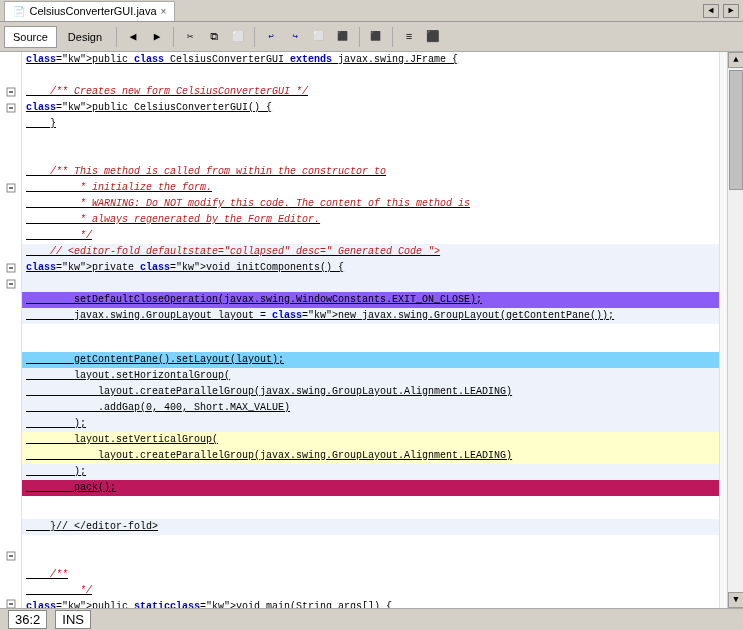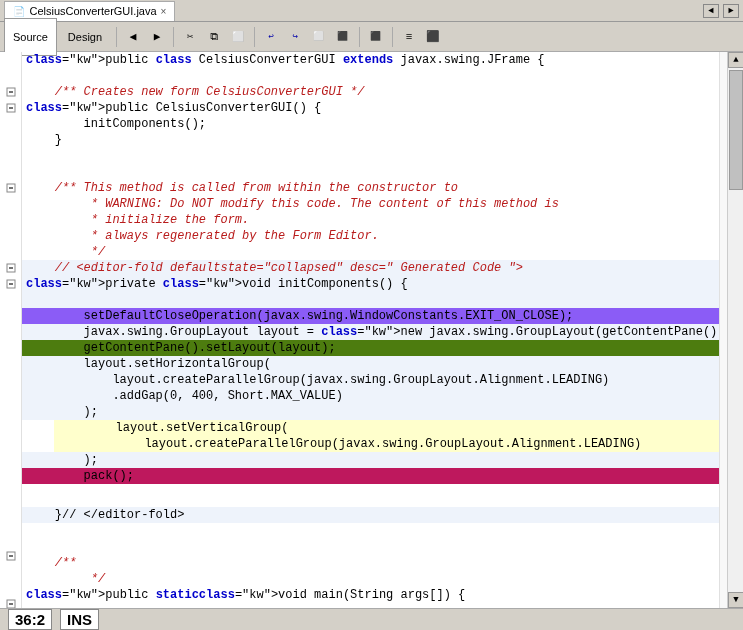--- a/index.html
+++ b/index.html
@@ -59,21 +59,21 @@
     .toolbar {
       background: #d4d0c8;
       height: 30px;
       display: flex;
       align-items: center;
       padding: 2px 4px;
       gap: 2px;
       border-bottom: 1px solid #aaa;
     }
     .toolbar-tab {
-      padding: 18px 8px;
+      padding: 2px 8px;
       font-size: 11px;
       font-family: Arial, sans-serif;
       cursor: pointer;
       border: 1px solid transparent;
       height: 22px;
       display: flex;
       align-items: center;
     }
     .toolbar-tab.active {
       background: white;
@@ -139,26 +139,26 @@
       padding: 0;
       min-width: 100%;
     }
 
     .code-line {
       height: 16px;
       display: flex;
       align-items: center;
       white-space: pre;
       padding-left: 4px;
-      font-size: 12px;
+      font-size: 10px;
       line-height: 16px;
+      text-decoration: underline;
     }
     .code-line.highlighted {
       background: #ffffcc;
-      margin-left: 32px;
     }
 
     
     .kw { color: #0000cc; font-weight: bold; }
     .cm { color: #b91c1c; font-style: italic; }
 
     
     .scrollbar-right {
       width: 16px;
       background: #f0f0f0;
@@ -200,22 +200,21 @@
       align-items: center;
       padding: 0 8px;
       font-size: 11px;
       font-family: Arial, sans-serif;
       gap: 8px;
     }
     .status-item {
       padding: 1px 6px;
       border: 1px solid #888;
       background: white;
-      font-size: 15px;
-      font-weight: bold;
+      font-size: 13px;
     }
 
     
     .right-markers {
       width: 8px;
       background: #f8f8f8;
       border-left: 1px solid #e0e0e0;
       flex-shrink: 0;
       position: relative;
     }
@@ -362,35 +361,34 @@
         </svg>
       </div>
     </div>
 
   <div class="code-area" id="code-area">
     <div class="code-content" id="code-lines">
     <div class="code-line"><span <span="" class="kw">class</span>="kw"&gt;public <span class="kw">class</span> CelsiusConverterGUI <span class="kw">extends</span> javax.swing.JFrame {</div>
         <div class="code-line"></div>
         <div class="code-line"><span class="cm">    /** Creates new form CelsiusConverterGUI */</span></div>
         <div class="code-line">    <span <span="" class="kw">class</span>="kw"&gt;public CelsiusConverterGUI() {</div>
-        <div class="code-line">        initComponents();</div>
         <div class="code-line">    }</div>
         <div class="code-line"></div>
         <div class="code-line"></div>
         <div class="code-line"><span class="cm">    /** This method is called from within the constructor to</span></div>
+        <div class="code-line"><span class="cm">         * initialize the form.</span></div>
         <div class="code-line"><span class="cm">         * WARNING: Do NOT modify this code. The content of this method is</span></div>
-        <div class="code-line"><span class="cm">         * initialize the form.</span></div>
         <div class="code-line"><span class="cm">         * always regenerated by the Form Editor.</span></div>
         <div class="code-line"><span class="cm">         */</span></div>
         <div class="code-line" style="background: rgb(238, 243, 251);"><span class="cm">    // &lt;editor-fold defaultstate="collapsed" desc=" Generated Code "&gt;</span></div>
         <div class="code-line" style="background: rgb(238, 243, 251);">    <span <span="" class="kw">class</span>="kw"&gt;private <span <span="" class="kw">class</span>="kw"&gt;void initComponents() {</div>
         <div class="code-line" style="background: rgb(238, 243, 251);"></div>
         <div class="code-line" style="background: #8b5cf6;">        setDefaultCloseOperation(javax.swing.WindowConstants.EXIT_ON_CLOSE);</div>
         <div class="code-line" style="background: rgb(238, 243, 251);">        javax.swing.GroupLayout layout = <span <span="" class="kw">class</span>="kw"&gt;new javax.swing.GroupLayout(getContentPane());</div>
-        <div class="code-line" style="background: #4d7c0f;">        getContentPane().setLayout(layout);</div>
+        <div class="code-line" style="background: #7dd3fc; margin-top: 28px;">        getContentPane().setLayout(layout);</div>
         <div class="code-line" style="background: rgb(238, 243, 251);">        layout.setHorizontalGroup(</div>
         <div class="code-line" style="background: rgb(238, 243, 251);">            layout.createParallelGroup(javax.swing.GroupLayout.Alignment.LEADING)</div>
         <div class="code-line" style="background: rgb(238, 243, 251);">            .addGap(0, 400, Short.MAX_VALUE)</div>
         <div class="code-line" style="background: rgb(238, 243, 251);">        );</div>
         <div class="code-line highlighted">        layout.setVerticalGroup(</div>
         <div class="code-line highlighted">            layout.createParallelGroup(javax.swing.GroupLayout.Alignment.LEADING)</div>
         <div class="code-line" style="background: rgb(238, 243, 251);">        );</div>
         <div class="code-line" style="background: #be185d;">        pack();</div>
         <div class="code-line" style="background: rgb(238, 243, 251); margin-top: 23px;">    }// &lt;/editor-fold&gt;</div>
         <div class="code-line"></div>

